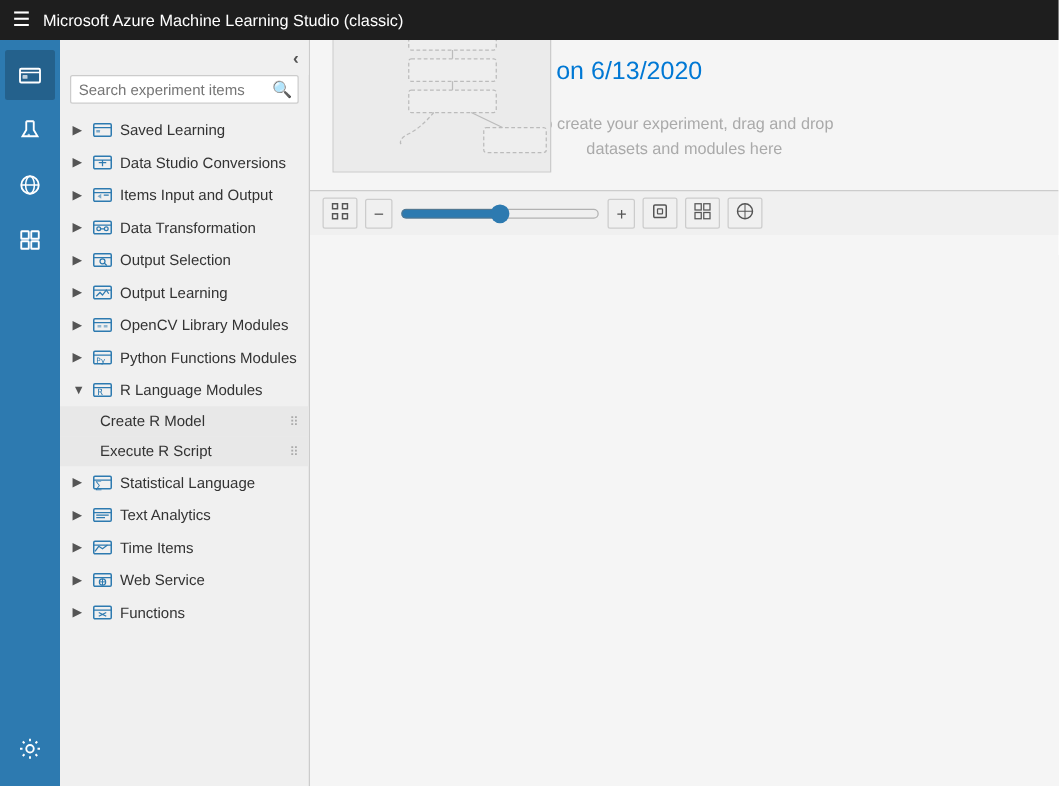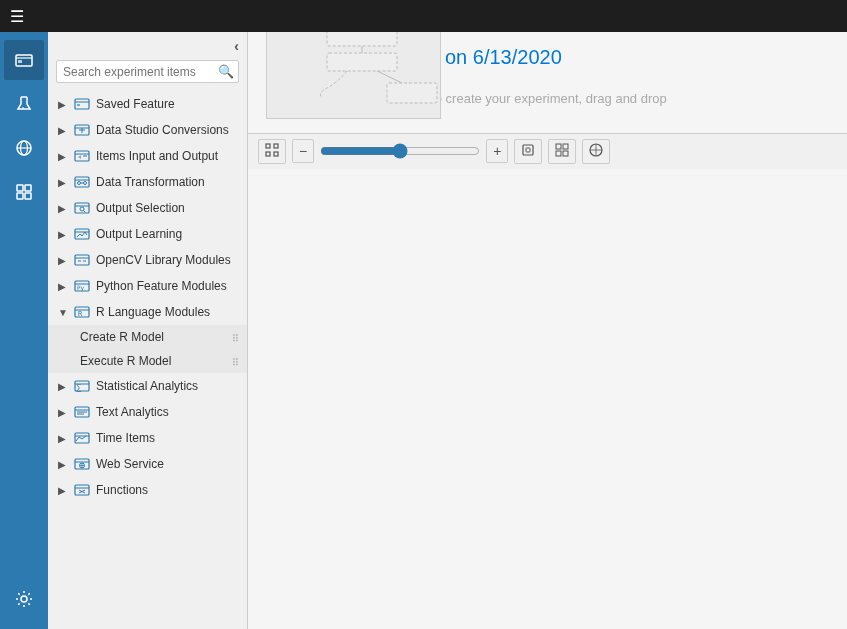--- a/index.html
+++ b/index.html
@@ -210,20 +210,21 @@
       position: absolute;
       top: 0; left: 0; width: 100%; height: 100%;
       pointer-events: none;
     }
   </style>
 </head>
 <body>
 
 <div class="titlebar">
   <span class="hamburger-icon">☰</span>
+  <span class="titlebar-text">Microsoft Azure Machine Learning Studio (classic)</span>
 </div>
 
 <div class="main-layout">
 
   <div class="icon-sidebar">
     <div class="icon-btn active" title="Datasets">
       <svg width="20" height="20" viewBox="0 0 20 20" fill="none">
         <rect x="2" y="5" width="16" height="11" rx="1" stroke="white" stroke-width="1.5" fill="none"></rect>
         <path d="M2 8h16" stroke="white" stroke-width="1.2"></path>
         <rect x="4" y="10" width="4" height="3" rx="0.5" fill="white" opacity="0.7"></rect>
@@ -269,21 +270,21 @@
     </div>
     <div class="tree-list">
 
       <div class="tree-item">
         <span class="arrow">▶</span>
         <svg width="16" height="16" viewBox="0 0 16 16">
             <rect x="1" y="3" width="14" height="10" rx="1" stroke="#2d7ab0" stroke-width="1.2" fill="none"></rect>
             <path d="M1 6h14" stroke="#2d7ab0" stroke-width="1"></path>
             <rect x="3" y="8" width="3" height="2" rx="0.3" fill="#2d7ab0" opacity="0.6"></rect>
           </svg>
-        <span class="item-label">Saved Feature</span>
+        <span class="item-label">Saved Learning</span>
       </div>
 
       <div class="tree-item">
         <span class="arrow">▶</span>
         <svg width="16" height="16" viewBox="0 0 16 16">
             <rect x="1" y="3" width="14" height="10" rx="1" stroke="#2d7ab0" stroke-width="1.2" fill="none"></rect>
             <path d="M1 6h14" stroke="#2d7ab0" stroke-width="1"></path>
             <path d="M5 8h6M8 6v5" stroke="#2d7ab0" stroke-width="1"></path>
           </svg>
         <span class="item-label">Data Studio Conversions</span>
@@ -344,50 +345,50 @@
         <span class="item-label">OpenCV Library Modules</span>
       </div>
 
       <div class="tree-item">
         <span class="arrow">▶</span>
         <svg width="16" height="16" viewBox="0 0 16 16">
             <rect x="1" y="3" width="14" height="10" rx="1" stroke="#2d7ab0" stroke-width="1.2" fill="none"></rect>
             <path d="M1 6h14" stroke="#2d7ab0" stroke-width="1"></path>
             <text x="3" y="12" font-size="6" fill="#2d7ab0" font-family="monospace">Py</text>
           </svg>
-        <span class="item-label">Python Feature Modules</span>
+        <span class="item-label">Python Functions Modules</span>
       </div>
 
       <div class="tree-item expanded">
         <span class="arrow">▼</span>
         <svg width="16" height="16" viewBox="0 0 16 16">
             <rect x="1" y="3" width="14" height="10" rx="1" stroke="#2d7ab0" stroke-width="1.2" fill="none"></rect>
             <path d="M1 6h14" stroke="#2d7ab0" stroke-width="1"></path>
             <text x="4" y="12" font-size="7" fill="#2d7ab0" font-family="monospace">R</text>
           </svg>
         <span class="item-label">R Language Modules</span>
       </div>
 
       <div class="sub-item">
         <span>Create R Model</span>
         <span class="drag-handle">⠿</span>
       </div>
       <div class="sub-item">
-        <span>Execute R Model</span>
+        <span>Execute R Script</span>
         <span class="drag-handle">⠿</span>
       </div>
 
       <div class="tree-item">
         <span class="arrow">▶</span>
         <svg width="16" height="16" viewBox="0 0 16 16">
             <rect x="1" y="3" width="14" height="10" rx="1" stroke="#2d7ab0" stroke-width="1.2" fill="none"></rect>
             <path d="M1 6h14" stroke="#2d7ab0" stroke-width="1"></path>
             <text x="2" y="12" font-size="8" fill="#2d7ab0">∑</text>
           </svg>
-        <span class="item-label">Statistical Analytics</span>
+        <span class="item-label">Statistical Language</span>
       </div>
 
       <div class="tree-item">
         <span class="arrow">▶</span>
         <svg width="16" height="16" viewBox="0 0 16 16">
             <rect x="1" y="3" width="14" height="10" rx="1" stroke="#2d7ab0" stroke-width="1.2" fill="none"></rect>
             <path d="M1 6h14" stroke="#2d7ab0" stroke-width="1"></path>
             <path d="M3 8h10M3 10h7" stroke="#2d7ab0" stroke-width="1"></path>
           </svg>
         <span class="item-label">Text Analytics</span>
@@ -424,20 +425,21 @@
         <span class="item-label">Functions</span>
       </div>
 
     </div>
   </div>
 
   <div class="canvas-area">
     <div class="experiment-title">Experiment created on 6/13/2020</div>
     <div class="canvas-hint">
       <span>To create your experiment, drag and drop</span><br>
+      <span>datasets and modules here</span>
     </div>
 
     <div class="canvas-content" style="position:relative;">
       <svg class="svg-canvas" viewBox="0 0 590 480" preserveAspectRatio="none">
 
         <text x="28" y="128" font-size="13" fill="#bbb" font-style="italic">Drag Items Here</text>
         <path d="M118 120 Q160 120 175 140" stroke="#bbb" stroke-width="1.5" fill="none" marker-end="url(#arr)"></path>
         <defs>
           <marker id="arr" markerWidth="8" markerHeight="8" refX="6" refY="3" orient="auto">
             <path d="M0 0 L6 3 L0 6 z" fill="#bbb"></path>

